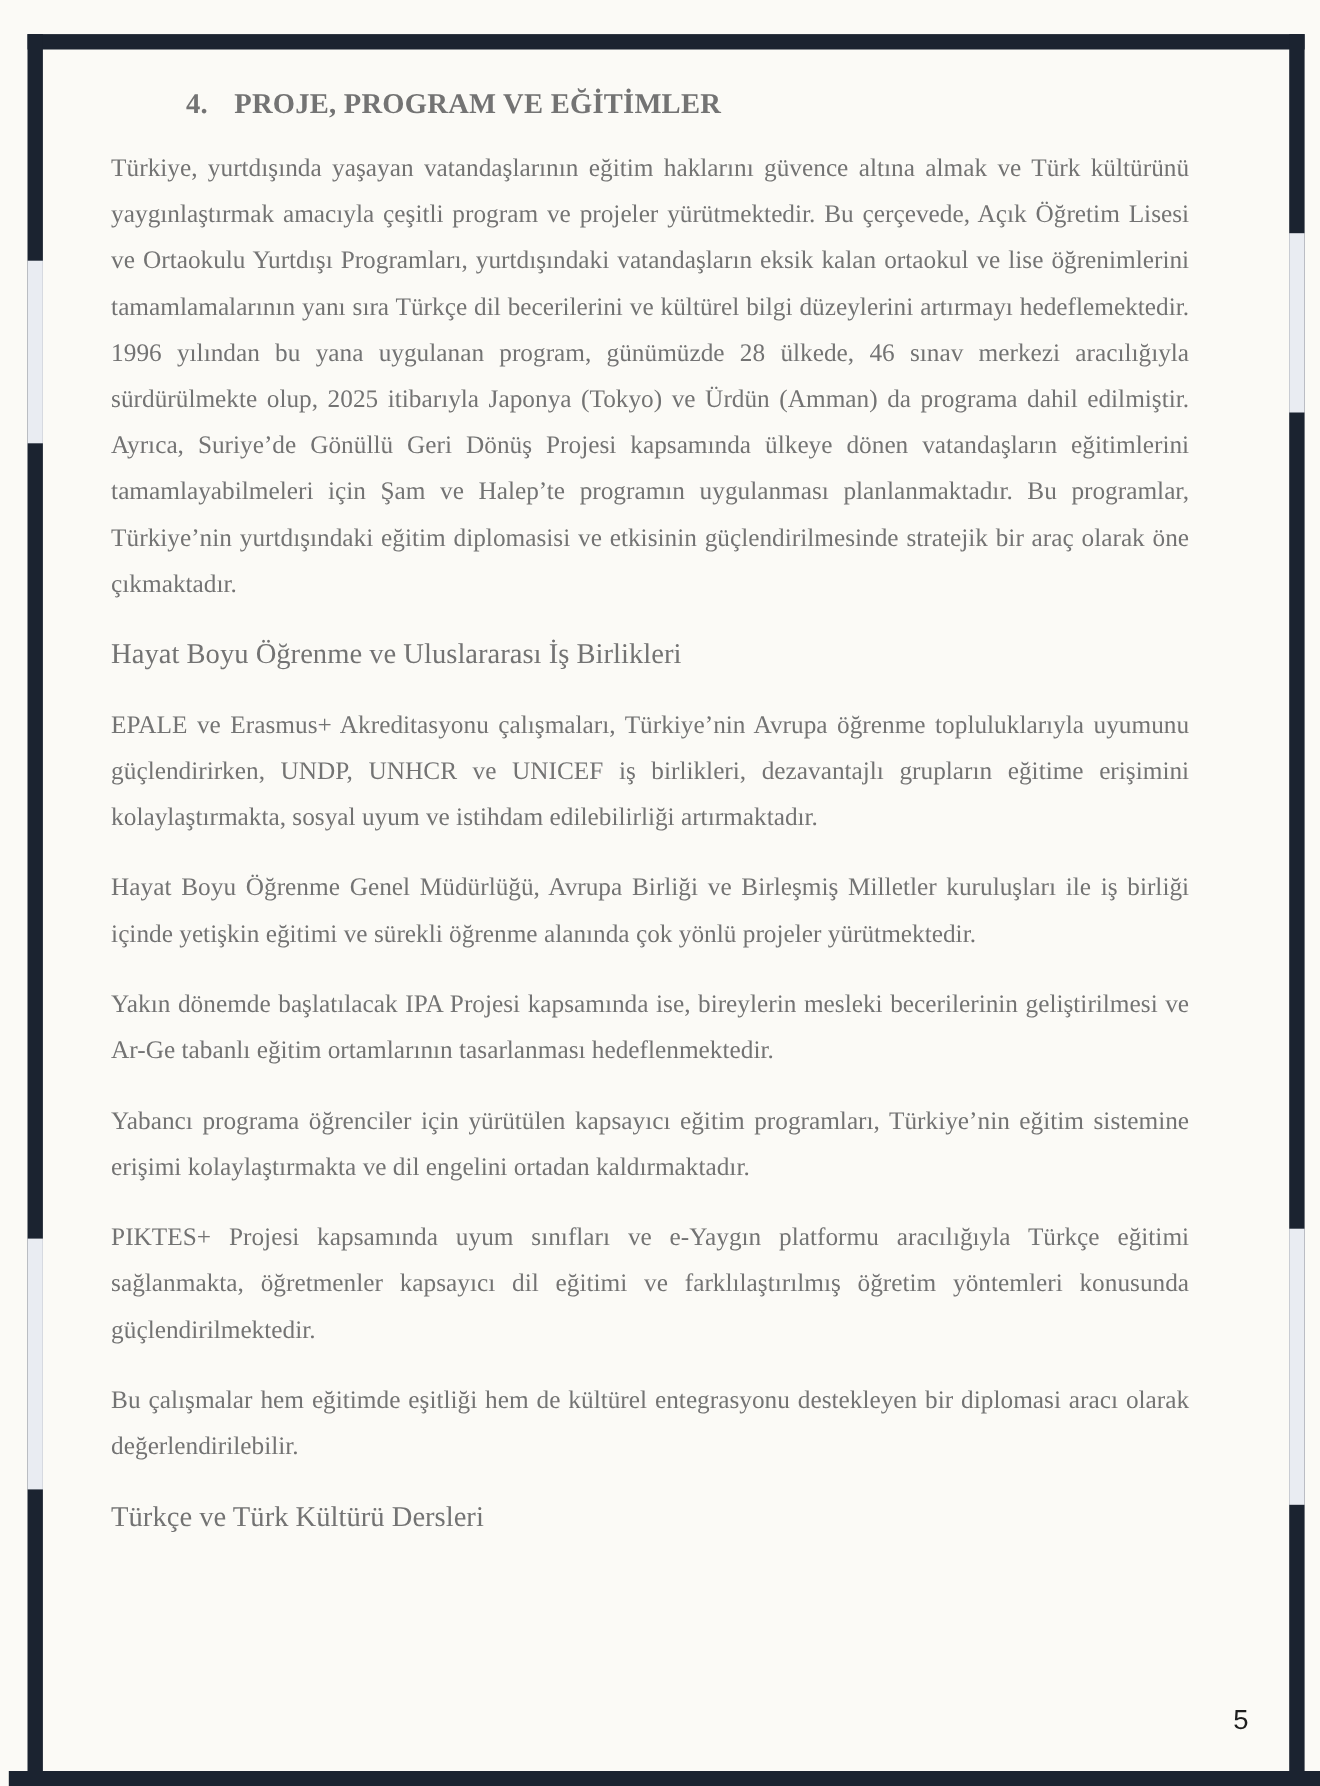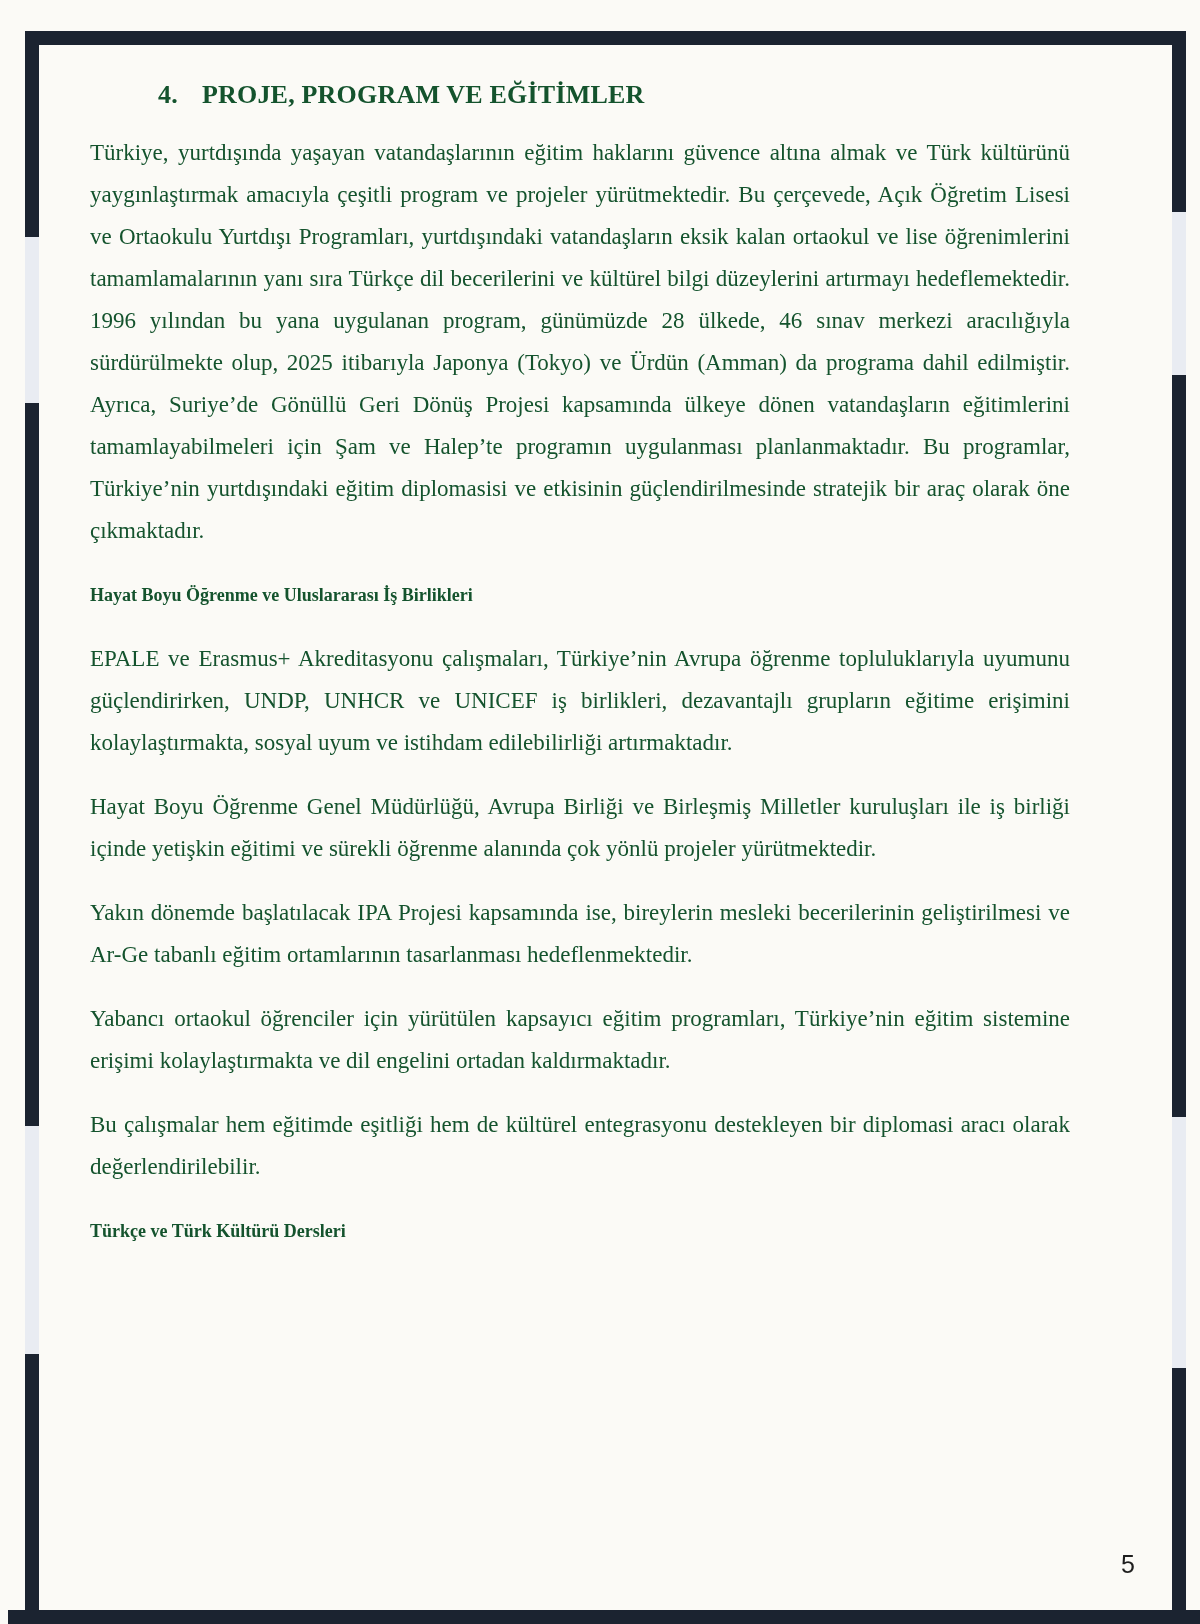--- a/index.html
+++ b/index.html
@@ -49,43 +49,43 @@
     background: #e9ecf2;
   }
   .fade-l1 { left: 25px; top: 237px; height: 166px; }
   .fade-l2 { left: 25px; top: 1126px; height: 228px; }
   .fade-r1 { left: 1172px; top: 212px; height: 163px; }
   .fade-r2 { left: 1172px; top: 1117px; height: 251px; }
 
   
   .content {
     position: absolute;
-    left: 90px; top: 74px;
+    left: 101px; top: 74px;
     width: 980px;
-    color: #14532d;
+    color: #737373;
     font-size: 23px;
     line-height: 42px;
     text-align: justify;
   }
   .content h1 {
     margin: 0 0 16px 68px;
     font-size: 26px;
     font-weight: bold;
     line-height: 42px;
     text-align: left;
     letter-spacing: 0.2px;
   }
   .content h1 .num { margin-right: 24px; }
   .content p {
     margin: 0 0 22px 0;
   }
   .content h2 {
     margin: 4px 0 22px 0;
-    font-size: 18px;
-    font-weight: bold;
+    font-size: 26px;
+    font-weight: normal;
     line-height: 42px;
     text-align: left;
   }
   .page-number {
     position: absolute;
     left: 1108px; top: 1550px;
     width: 40px;
     font-family: "Liberation Sans", sans-serif;
     font-size: 25px;
     color: #1e1e1e;
@@ -116,22 +116,23 @@
     <h2>Hayat Boyu Öğrenme ve Uluslararası İş Birlikleri</h2>
 
     <p>EPALE ve Erasmus+ Akreditasyonu çalışmaları, Türkiye’nin Avrupa öğrenme topluluklarıyla uyumunu güçlendirirken, UNDP, UNHCR ve UNICEF iş birlikleri, dezavantajlı grupların eğitime erişimini kolaylaştırmakta, sosyal uyum ve istihdam edilebilirliği artırmaktadır.</p>
 
     <p>Hayat Boyu Öğrenme Genel Müdürlüğü, Avrupa Birliği ve Birleşmiş Milletler kuruluşları ile iş birliği içinde yetişkin eğitimi ve sürekli öğrenme alanında çok yönlü projeler yürütmektedir.</p>
 
     <p>Yakın dönemde başlatılacak IPA Projesi kapsamında ise, bireylerin mesleki becerilerinin geliştirilmesi ve Ar-Ge tabanlı eğitim ortamlarının tasarlanması hedeflenmektedir.</p>
 
 
 
-    <p>Yabancı ortaokul öğrenciler için yürütülen kapsayıcı eğitim programları, Türkiye’nin eğitim sistemine erişimi kolaylaştırmakta ve dil engelini ortadan kaldırmaktadır.</p>
+    <p>Yabancı programa öğrenciler için yürütülen kapsayıcı eğitim programları, Türkiye’nin eğitim sistemine erişimi kolaylaştırmakta ve dil engelini ortadan kaldırmaktadır.</p>
 
+    <p>PIKTES+ Projesi kapsamında uyum sınıfları ve e-Yaygın platformu aracılığıyla Türkçe eğitimi sağlanmakta, öğretmenler kapsayıcı dil eğitimi ve farklılaştırılmış öğretim yöntemleri konusunda güçlendirilmektedir.</p>
 
     <p>Bu çalışmalar hem eğitimde eşitliği hem de kültürel entegrasyonu destekleyen bir diplomasi aracı olarak değerlendirilebilir.</p>
 
     <h2>Türkçe ve Türk Kültürü Dersleri</h2>
   </div>
 
   <div class="page-number">5</div>
 
 </div>
 

